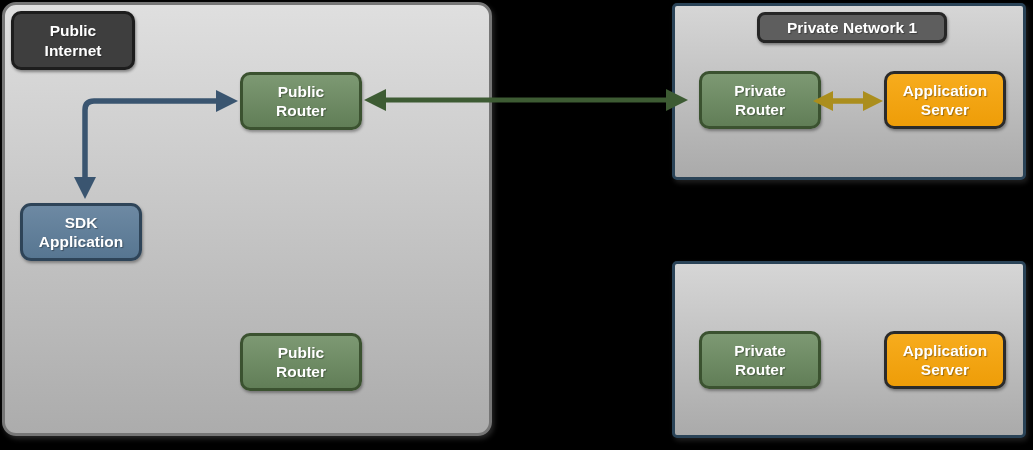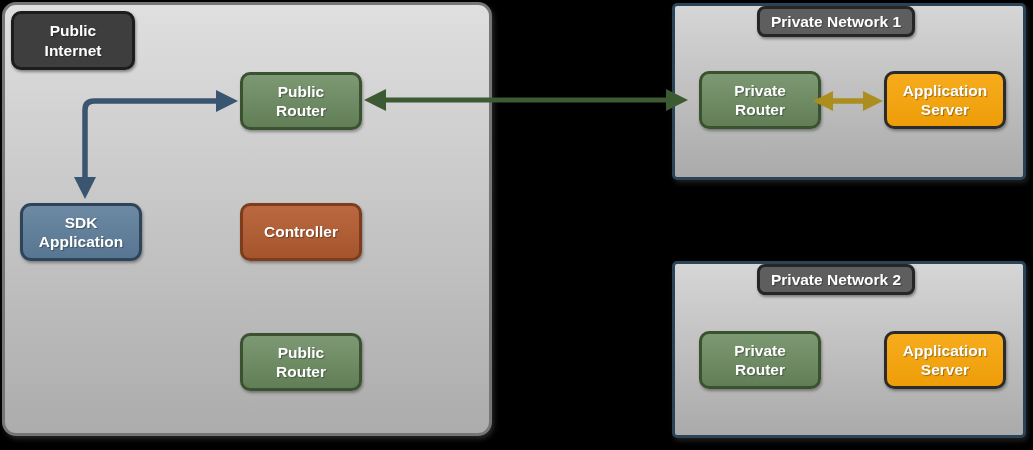--- a/index.html
+++ b/index.html
@@ -63,22 +63,22 @@
     font-size: 15.5px;
     box-shadow: 1px 2px 3px rgba(0,0,0,0.4);
   }
   .badge-internet {
     left: 6px; top: 6px;
     width: 124px; height: 59px;
     background: #3e3e3e;
     border: 3px solid #1d1d1d;
   }
   .badge-network {
-    left: 82px; top: 0;
-    width: 158px; height: 31px;
+    left: 82px; top: 6px;
+    width: 190px; height: 31px;
     background: #5e5e5e;
     border: 3px solid #262626;
     border-radius: 8px;
   }
 
   
   .pos-public-router-top    { left: 235px; top: 67px; }
   .pos-sdk-application      { left: 15px;  top: 198px; border-radius: 11px; }
   .pos-controller           { left: 235px; top: 198px; }
   .pos-public-router-bottom { left: 235px; top: 328px; }
@@ -102,35 +102,33 @@
 
 <div class="canvas">
 
   <div class="zone zone-public">
     <div class="badge badge-internet">Public
 Internet</div>
     <div class="node node-green pos-public-router-top">Public
 Router</div>
     <div class="node node-slate pos-sdk-application">SDK
 Application</div>
-    <div class="node node-rust pos-controller">Controller</div>
     <div class="node node-green pos-public-router-bottom">Public
 Router</div>
   </div>
 
   <div class="zone zone-private pn1">
     <div class="badge badge-network">Private Network 1</div>
     <div class="node node-green pos-private-router">Private
 Router</div>
     <div class="node node-orange pos-application-server">Application
 Server</div>
   </div>
 
   <div class="zone zone-private pn2">
-    <div class="badge badge-network">Private Network 2</div>
     <div class="node node-green pos-private-router">Private
 Router</div>
     <div class="node node-orange pos-application-server">Application
 Server</div>
   </div>
 
   <svg class="arrow-layer" viewBox="0 0 1033 450">
 
     <g>
       <path d="M 218 101 L 94 101 Q 85 101 85 110 L 85 179" fill="none" stroke="#3a5570" stroke-width="5.5"></path>

